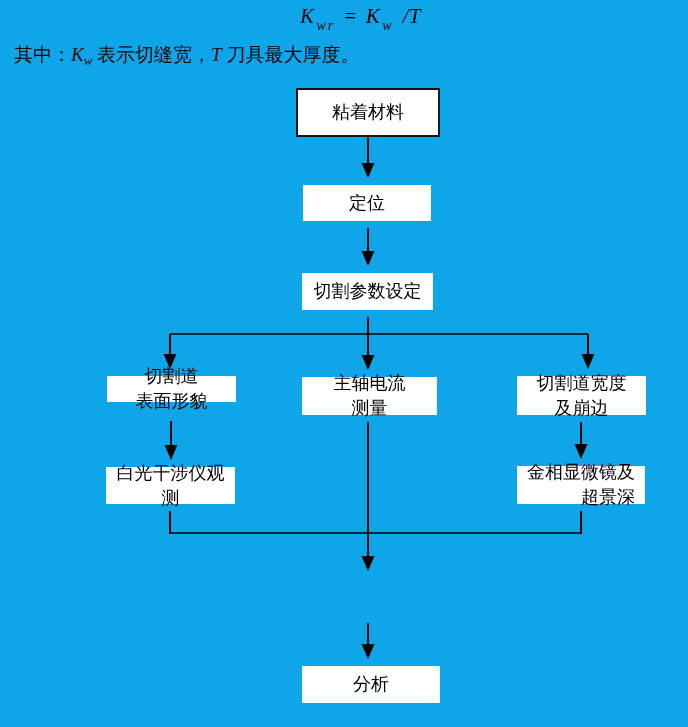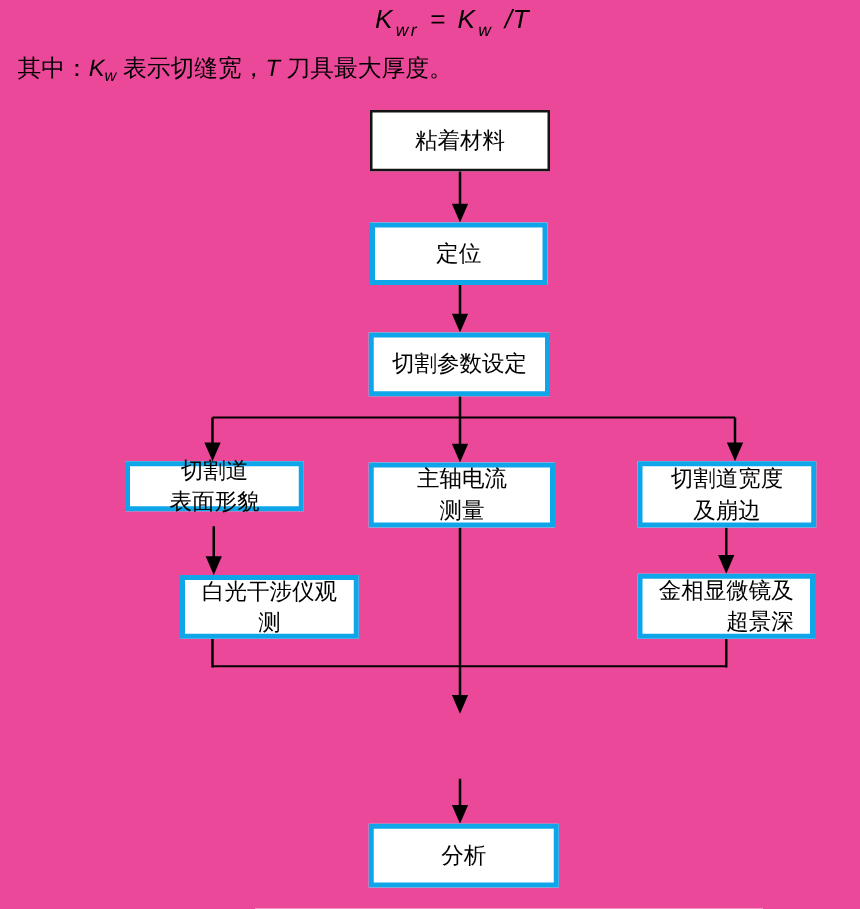--- a/index.html
+++ b/index.html
@@ -4,22 +4,22 @@
 <style>
   html, body {
     margin: 0;
     padding: 0;
     background: #ffffff;
   }
   #canvas {
     position: relative;
     width: 688px;
     height: 727px;
-    background: #ec4899;
-    font-family: Liberation Sans, sans-serif;
+    background: #0ea5e9;
+    font-family: Liberation Serif, serif;
     color: #000000;
     overflow: hidden;
   }
   
   .formula {
     position: absolute;
     left: 300px;
     top: 4px;
     font-size: 21px;
     letter-spacing: 0.5px;
@@ -58,21 +58,21 @@
     font-style: italic;
     font-size: 13px;
     position: relative;
     top: 4px;
   }
   
   .node {
     position: absolute;
     box-sizing: border-box;
     background: #ffffff;
-    border: 4px solid #0ea5e9;
+    border: 7px solid #0ea5e9;
     display: flex;
     align-items: center;
     justify-content: center;
     text-align: center;
     font-size: 18px;
     line-height: 25px;
     z-index: 2;
   }
   .node--strong {
     border: 2px solid #141414;
@@ -167,21 +167,21 @@
   <div class="node" style="left:295px; top:370px; width:149px; height:52px;">
     <span class="node-label">主轴电流
 测量</span>
   </div>
 
   <div class="node" style="left:510px; top:369px; width:143px; height:53px;">
     <span class="node-label">切割道宽度
 及崩边</span>
   </div>
 
-  <div class="node" style="left:99px; top:460px; width:143px; height:51px;margin-left:45px;">
+  <div class="node" style="left:99px; top:460px; width:143px; height:51px;">
     <span class="node-label">白光干涉仪观
 测</span>
   </div>
 
   <div class="node" style="left:510px; top:459px; width:142px; height:52px;text-align:right;">
     <span class="node-label">金相显微镜及
 超景深</span>
   </div>
 
 

